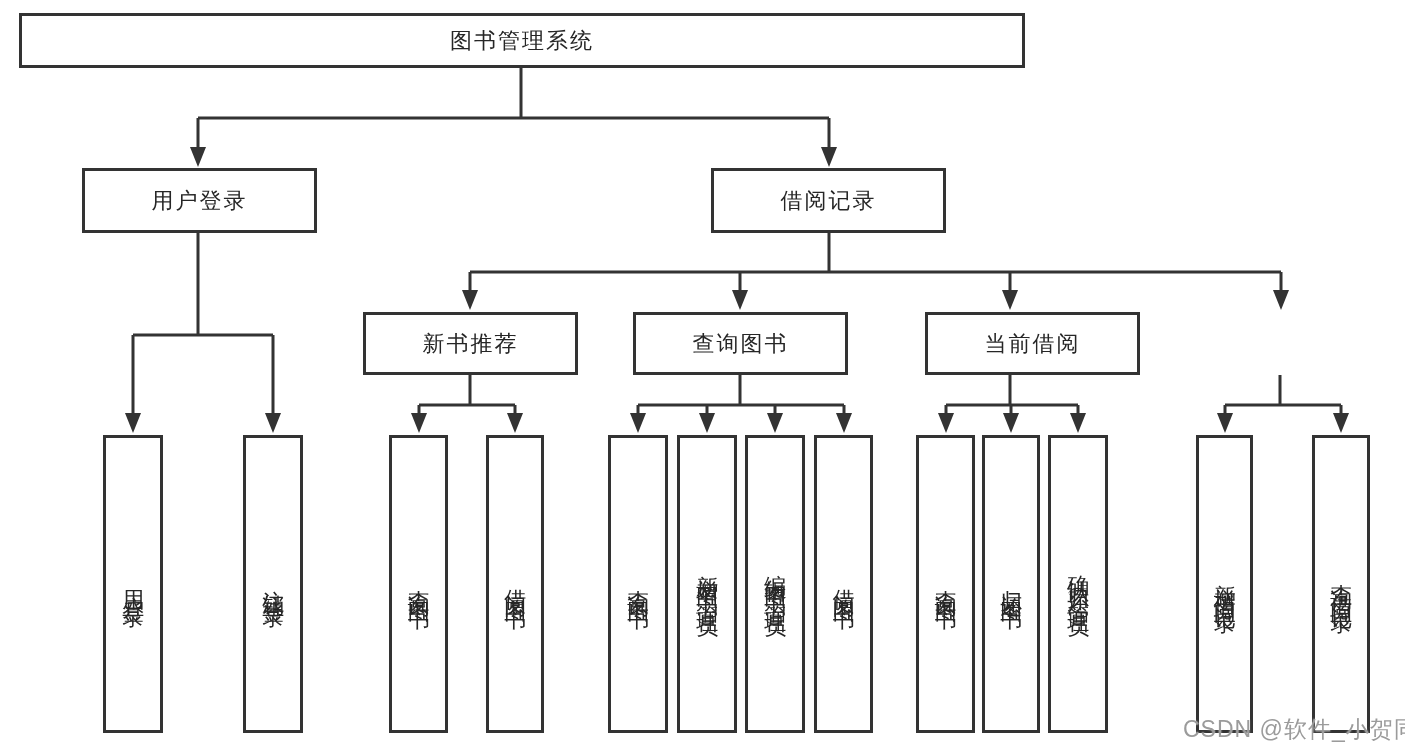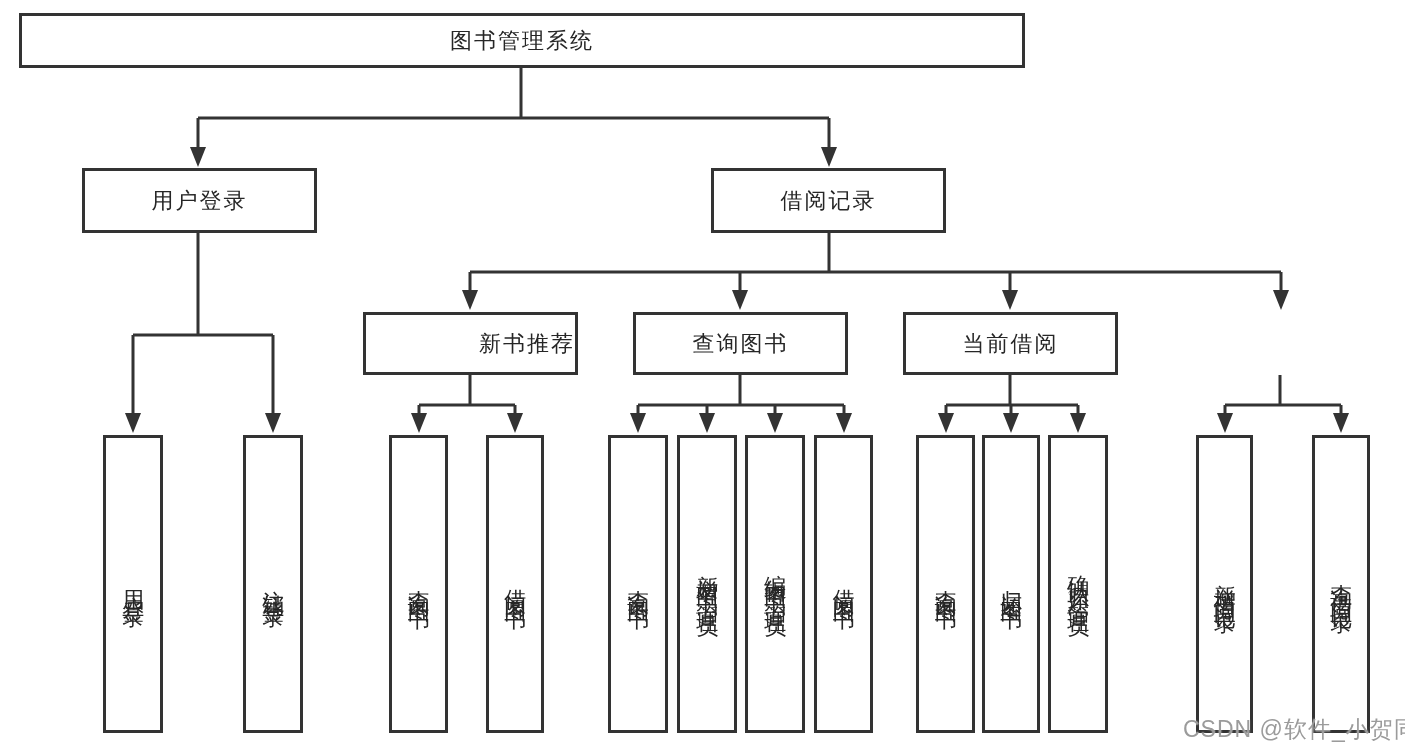--- a/index.html
+++ b/index.html
@@ -119,27 +119,27 @@
     <span class="hlabel root-label">图书管理系统</span>
   </div>
 
   <div class="box" style="left:82px;top:168px;width:235px;height:65px;">
     <span class="hlabel">用户登录</span>
   </div>
   <div class="box" style="left:711px;top:168px;width:235px;height:65px;">
     <span class="hlabel">借阅记录</span>
   </div>
 
-  <div class="box" style="left:363px;top:312px;width:215px;height:63px;justify-content:flex-end;">
+  <div class="box" style="left:363px;top:312px;width:215px;height:63px;">
     <span class="hlabel">新书推荐</span>
   </div>
   <div class="box" style="left:633px;top:312px;width:215px;height:63px;">
     <span class="hlabel">查询图书</span>
   </div>
-  <div class="box" style="left:903px;top:312px;width:215px;height:63px;">
+  <div class="box" style="left:925px;top:312px;width:215px;height:63px;">
     <span class="hlabel">当前借阅</span>
   </div>
 
   <div class="box" style="left:103px;top:435px;width:60px;height:298px;">
     <span class="vtext">用户登录</span>
   </div>
   <div class="box" style="left:243px;top:435px;width:60px;height:298px;">
     <span class="vtext">注销登录</span>
   </div>
 

